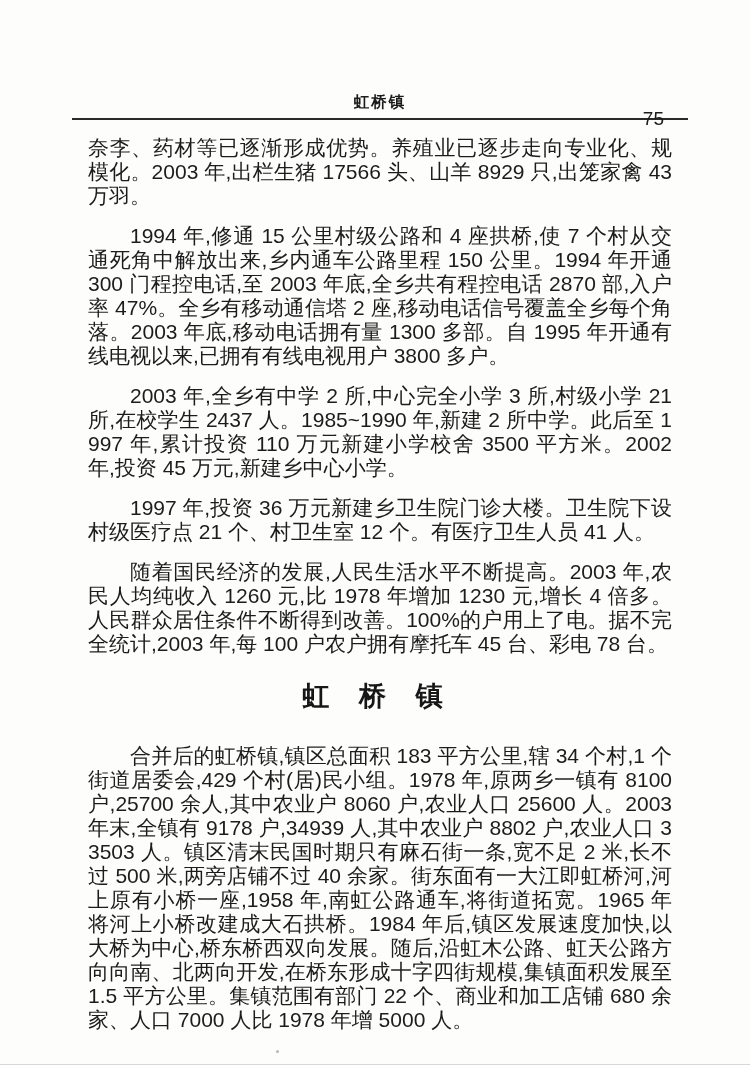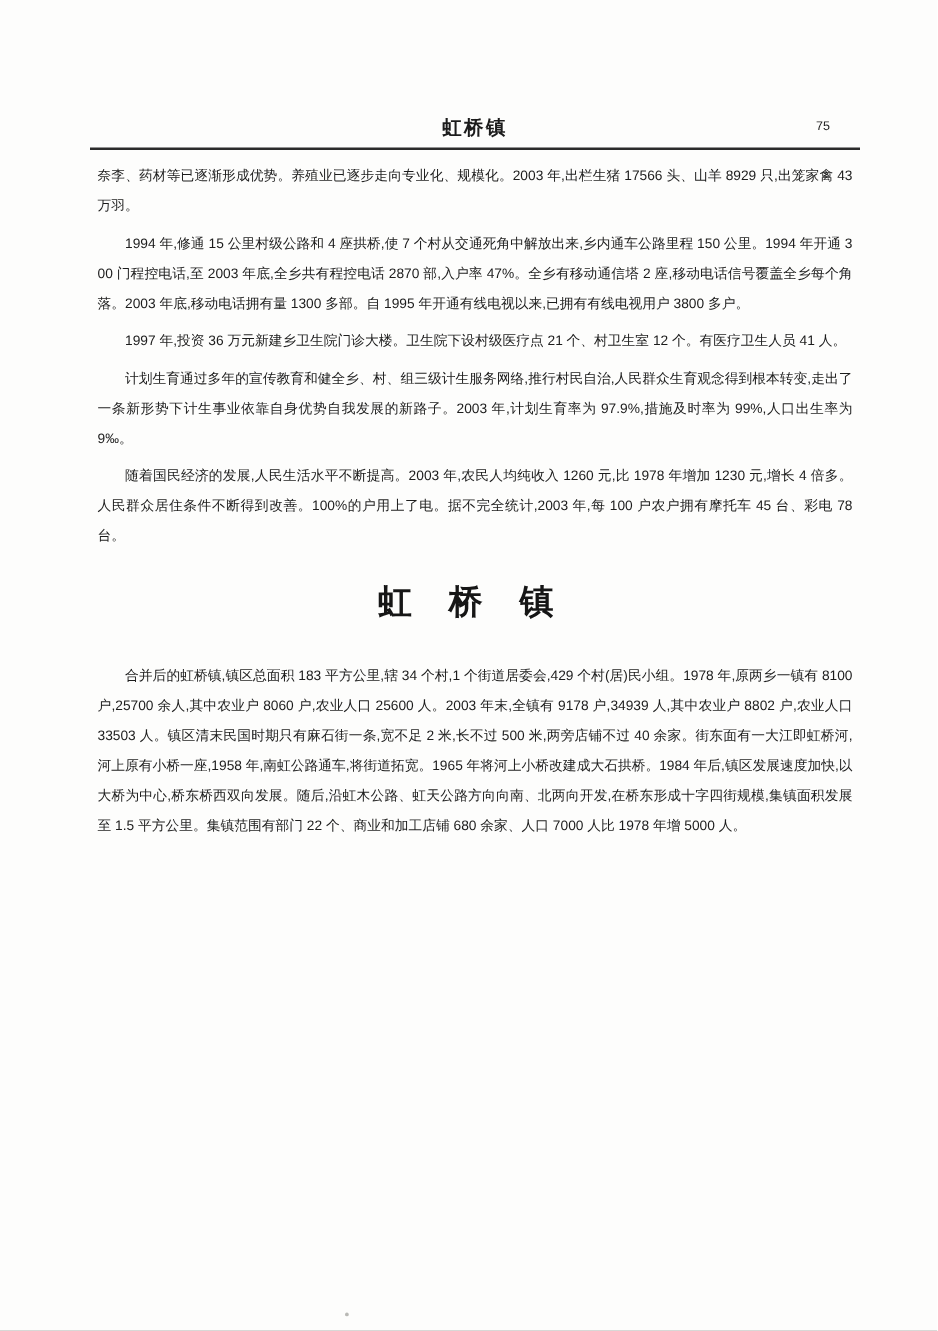--- a/index.html
+++ b/index.html
@@ -31,36 +31,36 @@
   .running-title {
     position: absolute;
     left: 0; right: 0;
     text-align: center;
     font-weight: bold;
     letter-spacing: 2px;
   }
   .page-number {
     position: absolute;
     right: 24px;
-    top: 4px;
+    top: 16px;
     font-weight: normal;
-    font-size: 10px;
+    font-size: 19px;
   }
   .header-rule {
     border: none;
     border-top: 2.4px solid #2b2b2b;
     margin: 4px 0 0 0;
   }
   .content {
     margin-top: 9px;
     text-align: justify;
   }
   .para {
-    margin: 6px;
-    font-size: 11px;
+    margin: 16px;
+    font-size: 21px;
     line-height: 24px;
     word-break: break-all;
   }
   .para.indent {
     text-indent: 2em;
   }
   .section-title {
     margin: 22px 0 30px 0;
     text-align: center;
     font-size: 27px;
@@ -99,24 +99,24 @@
 
     <hr class="header-rule">
 
     <div class="content">
 
       <p class="para">奈李、药材等已逐渐形成优势。养殖业已逐步走向专业化、规模化。2003 年,出栏生猪 17566 头、山羊 8929 只,出笼家禽 43 万羽。</p>
 
 
       <p class="para indent">1994 年,修通 15 公里村级公路和 4 座拱桥,使 7 个村从交通死角中解放出来,乡内通车公路里程 150 公里。1994 年开通 300 门程控电话,至 2003 年底,全乡共有程控电话 2870 部,入户率 47%。全乡有移动通信塔 2 座,移动电话信号覆盖全乡每个角落。2003 年底,移动电话拥有量 1300 多部。自 1995 年开通有线电视以来,已拥有有线电视用户 3800 多户。</p>
 
+      <p class="para indent">2003 年,全乡有中学 2 所,中心完全小学 3 所,村级小学 21 所,在校学生 2437 人。1985~1990 年,新建 2 所中学。此后至 1997 年,累计投资 110 万元新建小学校舍 3500 平方米。2002 年,投资 45 万元,新建乡中心小学。</p>
 
       <p class="para indent">1997 年,投资 36 万元新建乡卫生院门诊大楼。卫生院下设村级医疗点 21 个、村卫生室 12 个。有医疗卫生人员 41 人。</p>
 
-      <p class="para indent">计划生育通过多年的宣传教育和健全乡、村、组三级计生服务网络,推行村民自治,人民群众生育观念得到根本转变,走出了一条新形势下计生事业依靠自身优势自我发展的新路子。2003 年,计划生育率为 97.9%,措施及时率为 99%,人口出生率为 9‰。</p>
 
       <p class="para indent">随着国民经济的发展,人民生活水平不断提高。2003 年,农民人均纯收入 1260 元,比 1978 年增加 1230 元,增长 4 倍多。人民群众居住条件不断得到改善。100%的户用上了电。据不完全统计,2003 年,每 100 户农户拥有摩托车 45 台、彩电 78 台。</p>
 
       <h1 class="section-title">虹桥镇</h1>
 
 
       <p class="para indent">合并后的虹桥镇,镇区总面积 183 平方公里,辖 34 个村,1 个街道居委会,429 个村(居)民小组。1978 年,原两乡一镇有 8100 户,25700 余人,其中农业户 8060 户,农业人口 25600 人。2003 年末,全镇有 9178 户,34939 人,其中农业户 8802 户,农业人口 33503 人。镇区清末民国时期只有麻石街一条,宽不足 2 米,长不过 500 米,两旁店铺不过 40 余家。街东面有一大江即虹桥河,河上原有小桥一座,1958 年,南虹公路通车,将街道拓宽。1965 年将河上小桥改建成大石拱桥。1984 年后,镇区发展速度加快,以大桥为中心,桥东桥西双向发展。随后,沿虹木公路、虹天公路方向向南、北两向开发,在桥东形成十字四街规模,集镇面积发展至 1.5 平方公里。集镇范围有部门 22 个、商业和加工店铺 680 余家、人口 7000 人比 1978 年增 5000 人。</p>
 
 
     </div>

